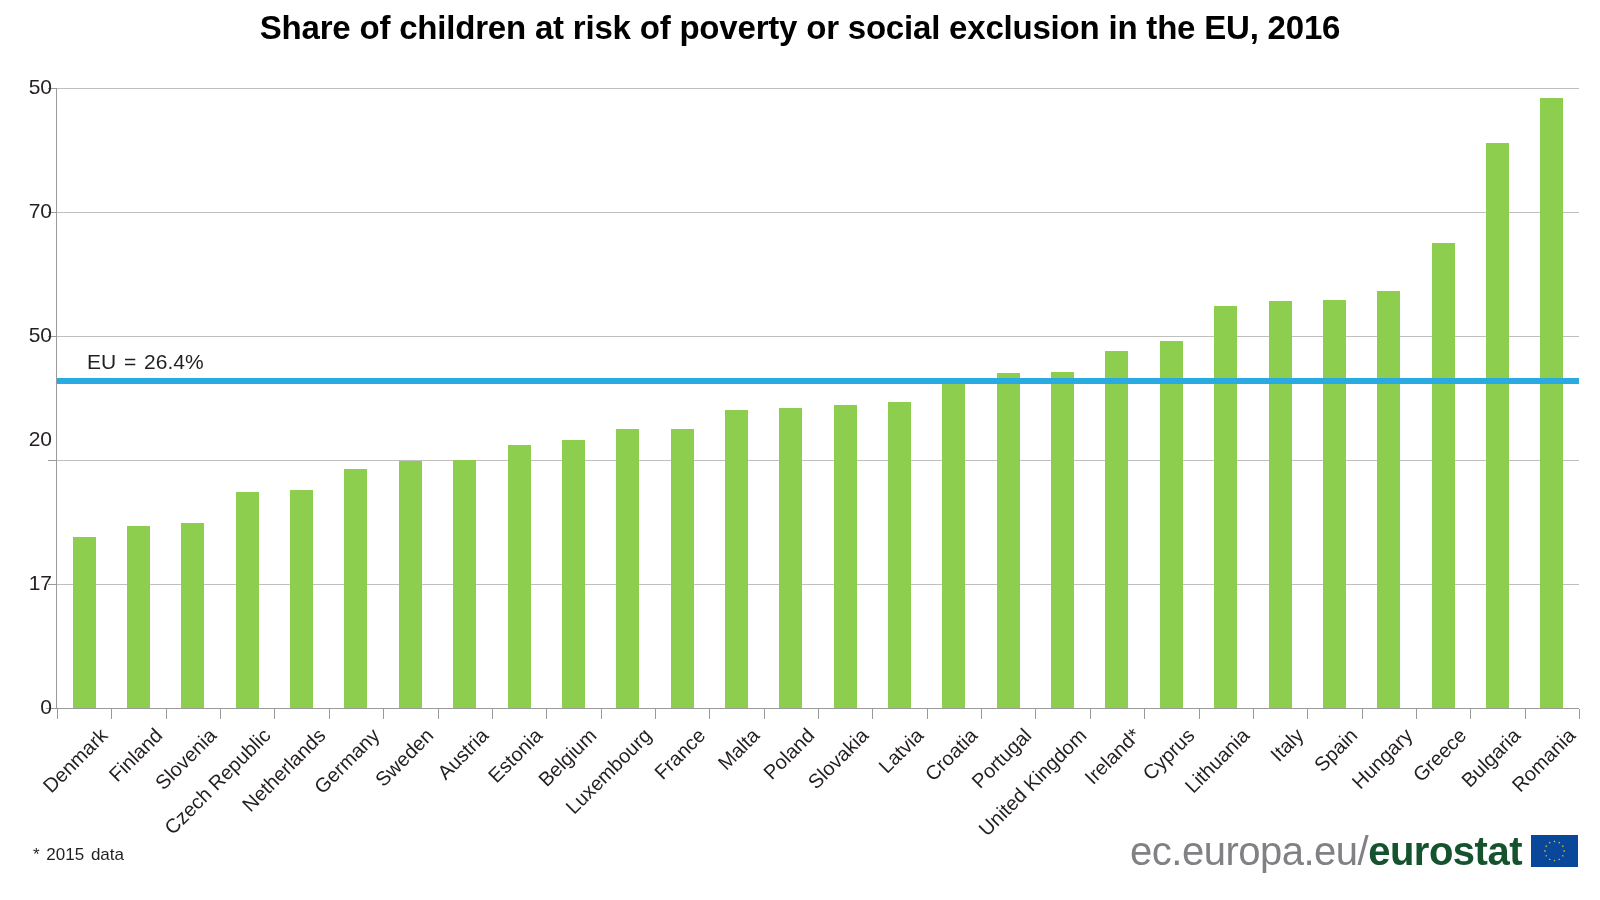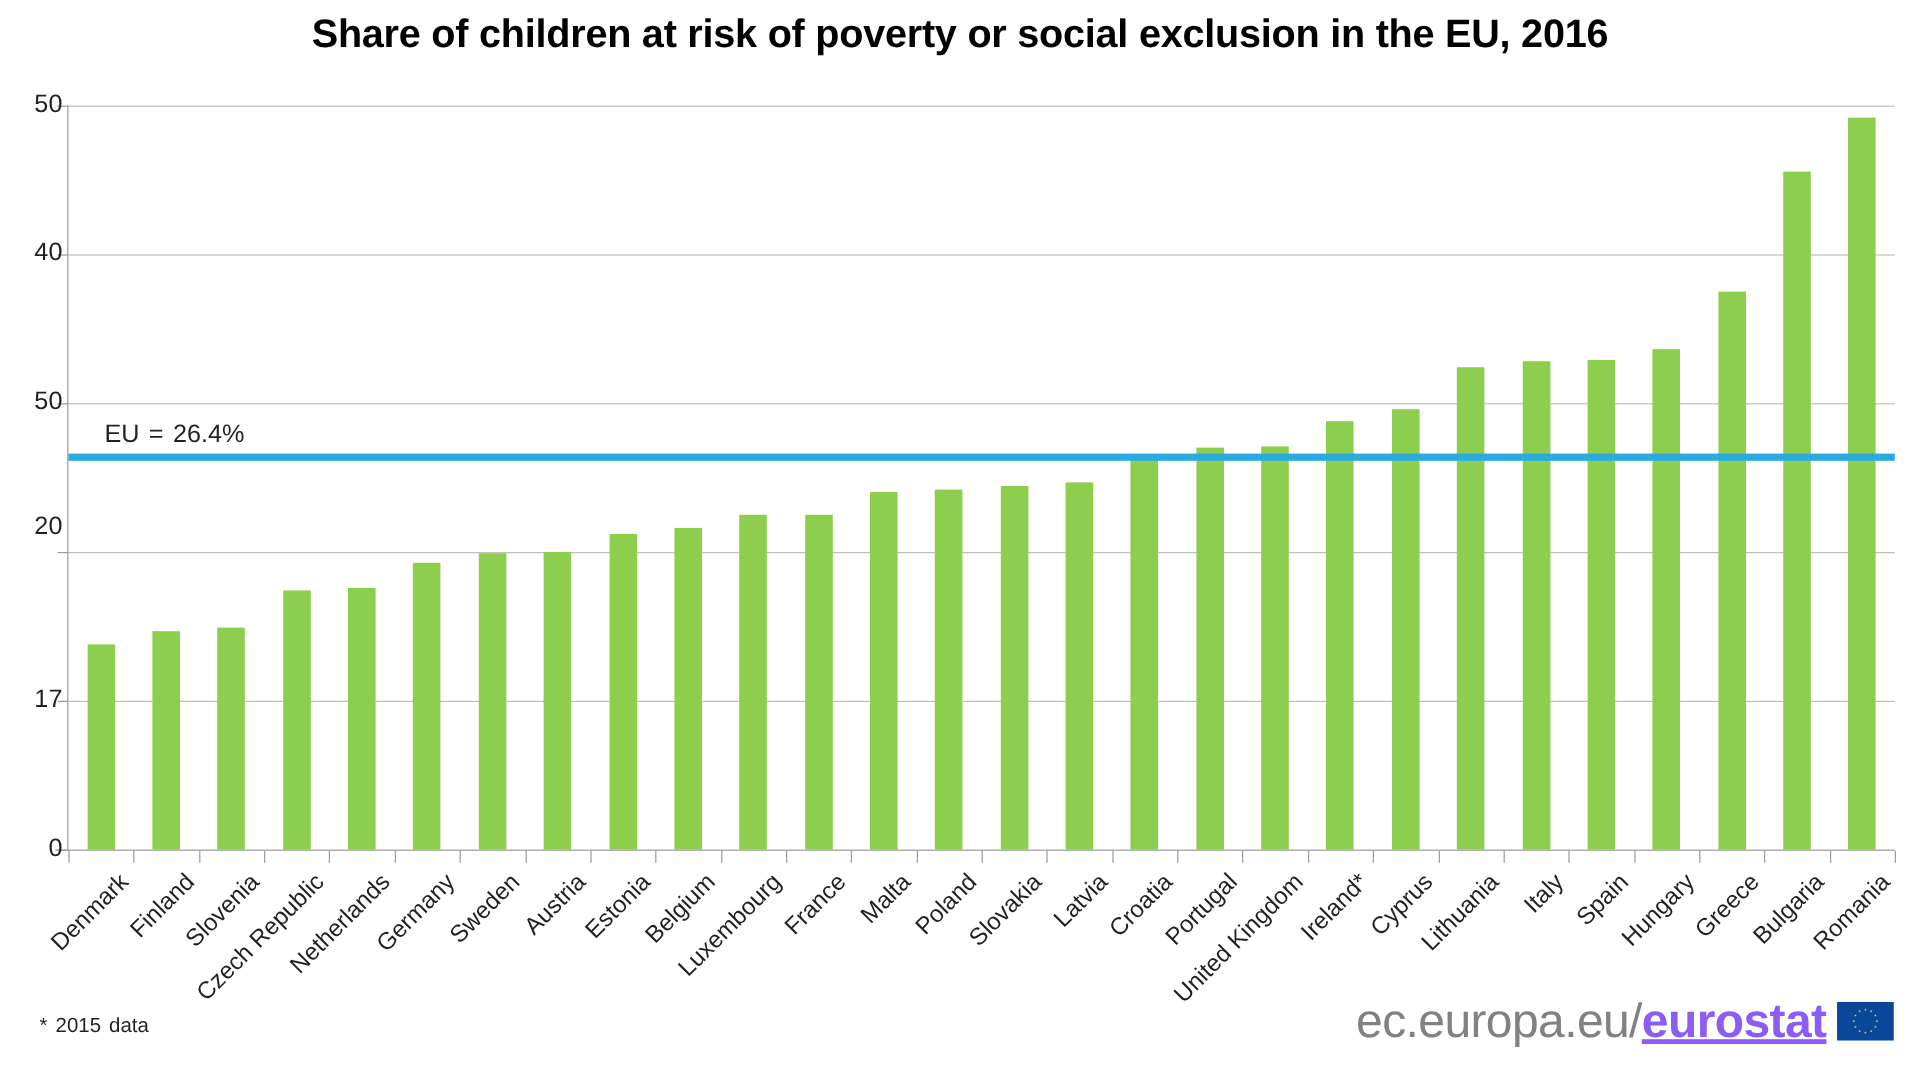--- a/index.html
+++ b/index.html
@@ -175,21 +175,21 @@
     align-items: center;
     height: 48px;
   }
   #eurostat-wordmark {
     font-size: 40px;
     color: #808184;
     letter-spacing: -0.5px;
     line-height: 44px;
     white-space: nowrap;
   }
-  #eurostat-wordmark b { font-weight: bold; color: #8b5cf6; text-decoration: underline; }
+  #eurostat-wordmark b { font-weight: bold; color: #14532d; }
   #eu-flag {
     width: 47px;
     height: 32px;
     background: #08479a;
     margin-left: 9px;
     position: relative;
   }
   #eu-flag svg { display: block; }
 </style>
 </head>
@@ -204,21 +204,21 @@
 <div id="y-ticks">
     <div class="ytick-mark" style="top: 620px;"></div>
     <div class="ytick-label" style="top: 620px;">0</div>
     <div class="ytick-mark" style="top: 496px;"></div>
     <div class="ytick-label" style="top: 496px;">17</div>
     <div class="ytick-mark" style="top: 372px;"></div>
     <div class="ytick-label" style="top: 352px;">20</div>
     <div class="ytick-mark" style="top: 248px;"></div>
     <div class="ytick-label" style="top: 248px;">50</div>
     <div class="ytick-mark" style="top: 124px;"></div>
-    <div class="ytick-label" style="top: 124px;">40</div>
+    <div class="ytick-label" style="top: 124px;">70</div>
     <div class="ytick-mark" style="top: 0px;"></div>
     <div class="ytick-label" style="top: 0px; text-align: right;">50</div>
   </div>
 
 <div id="plot-area">
     <div class="gridline" style="top: 496px;"></div>
     <div class="gridline" style="top: 372px;"></div>
     <div class="gridline" style="top: 248px;"></div>
     <div class="gridline" style="top: 124px;"></div>
     <div class="gridline" style="top: 0px;"></div>

